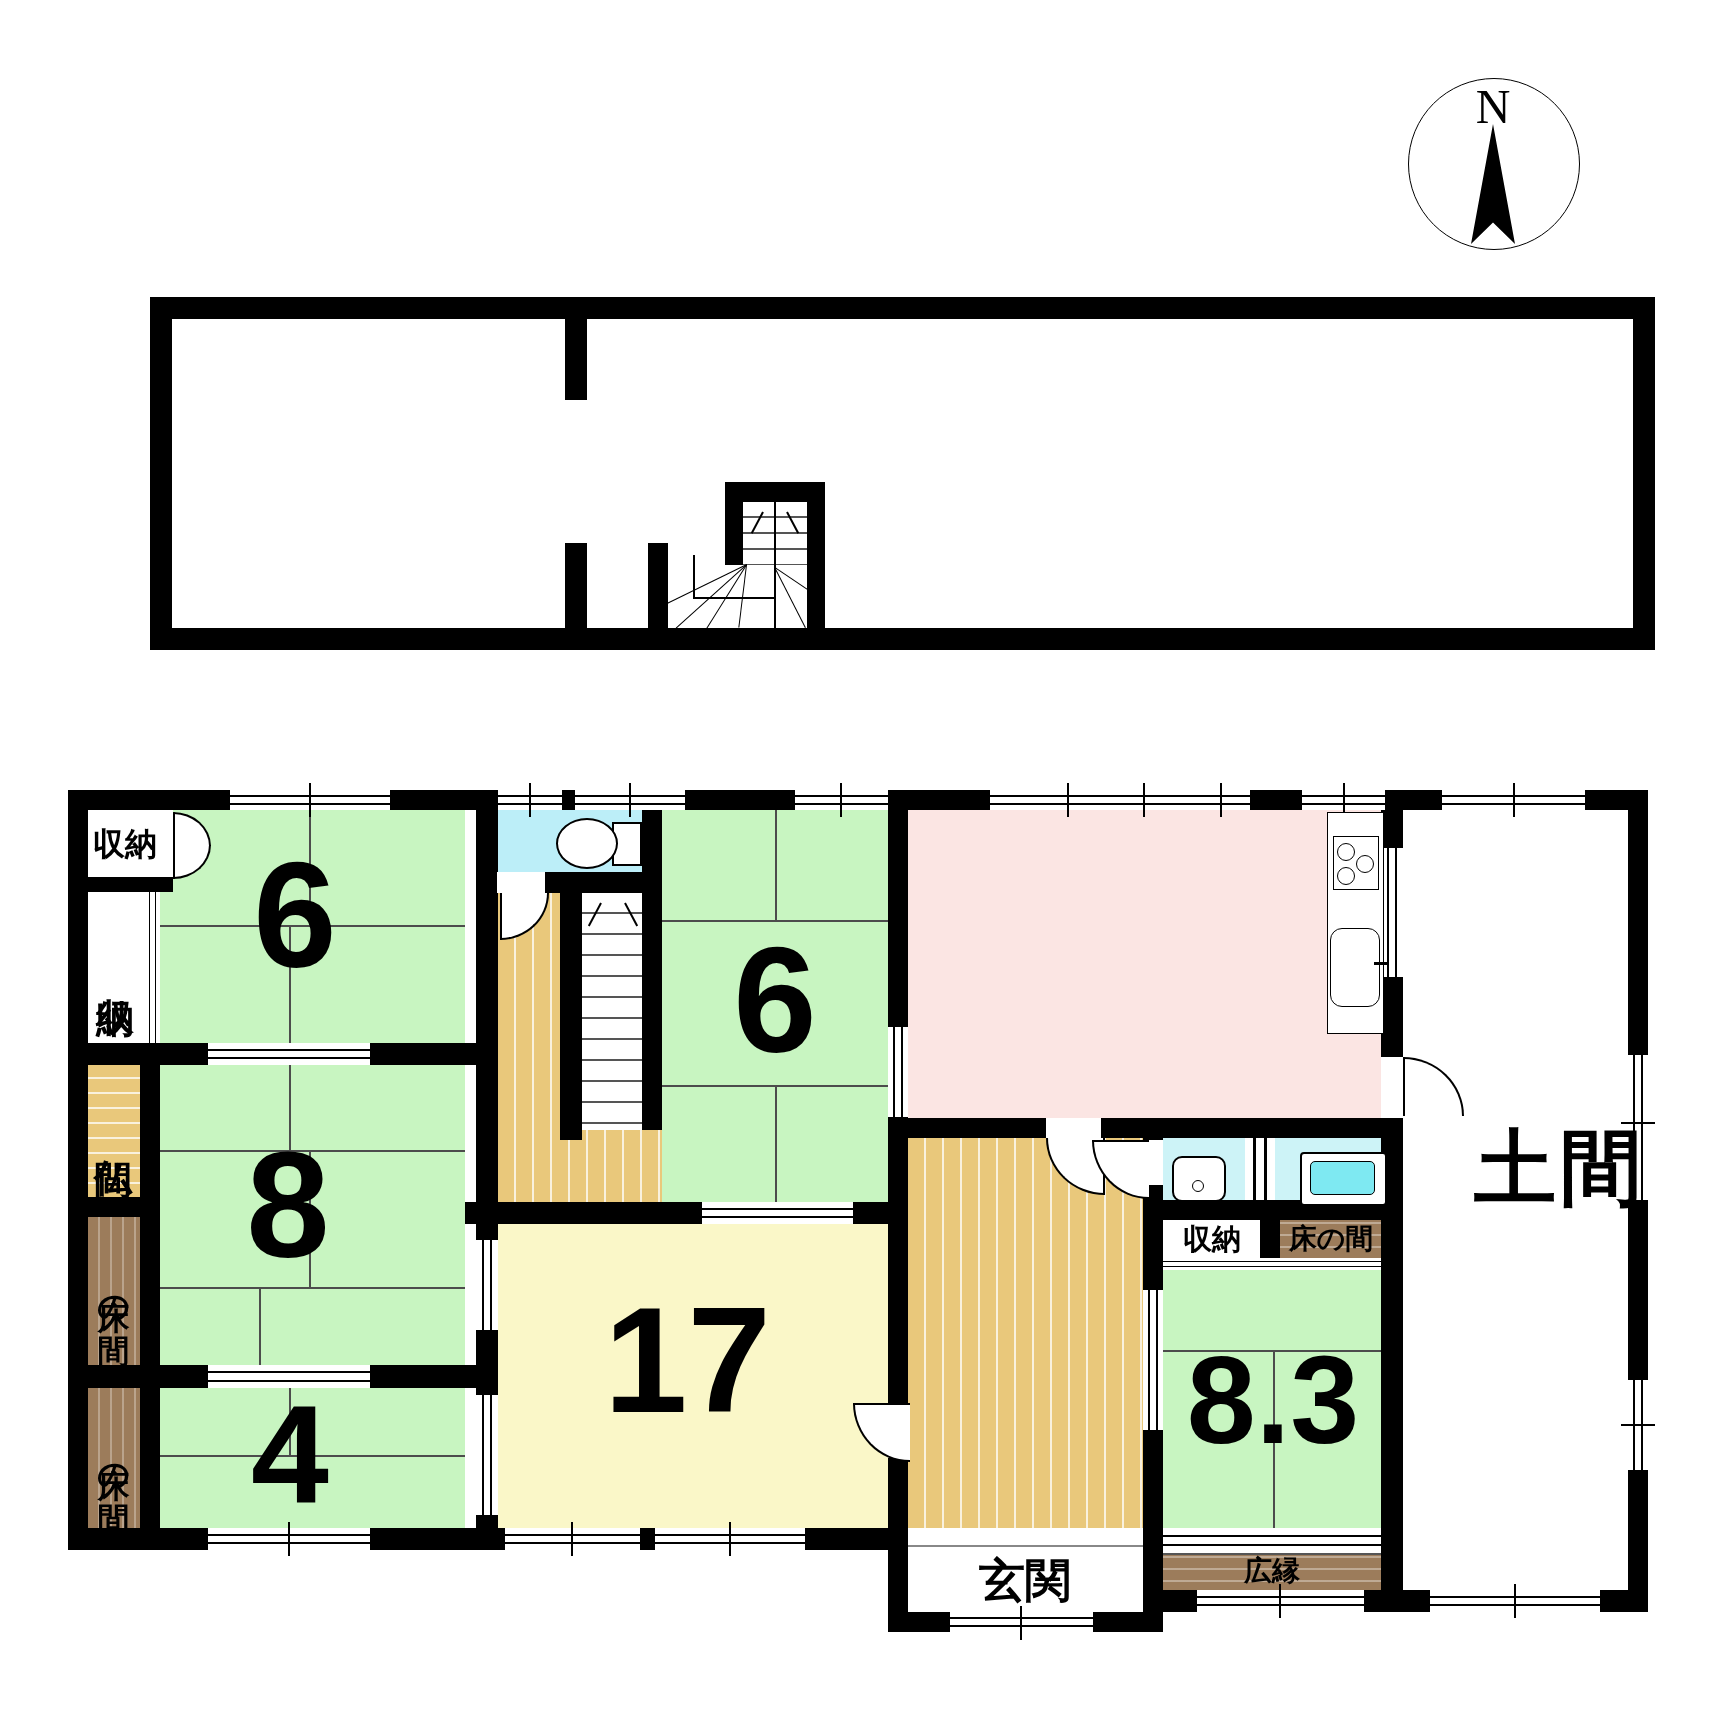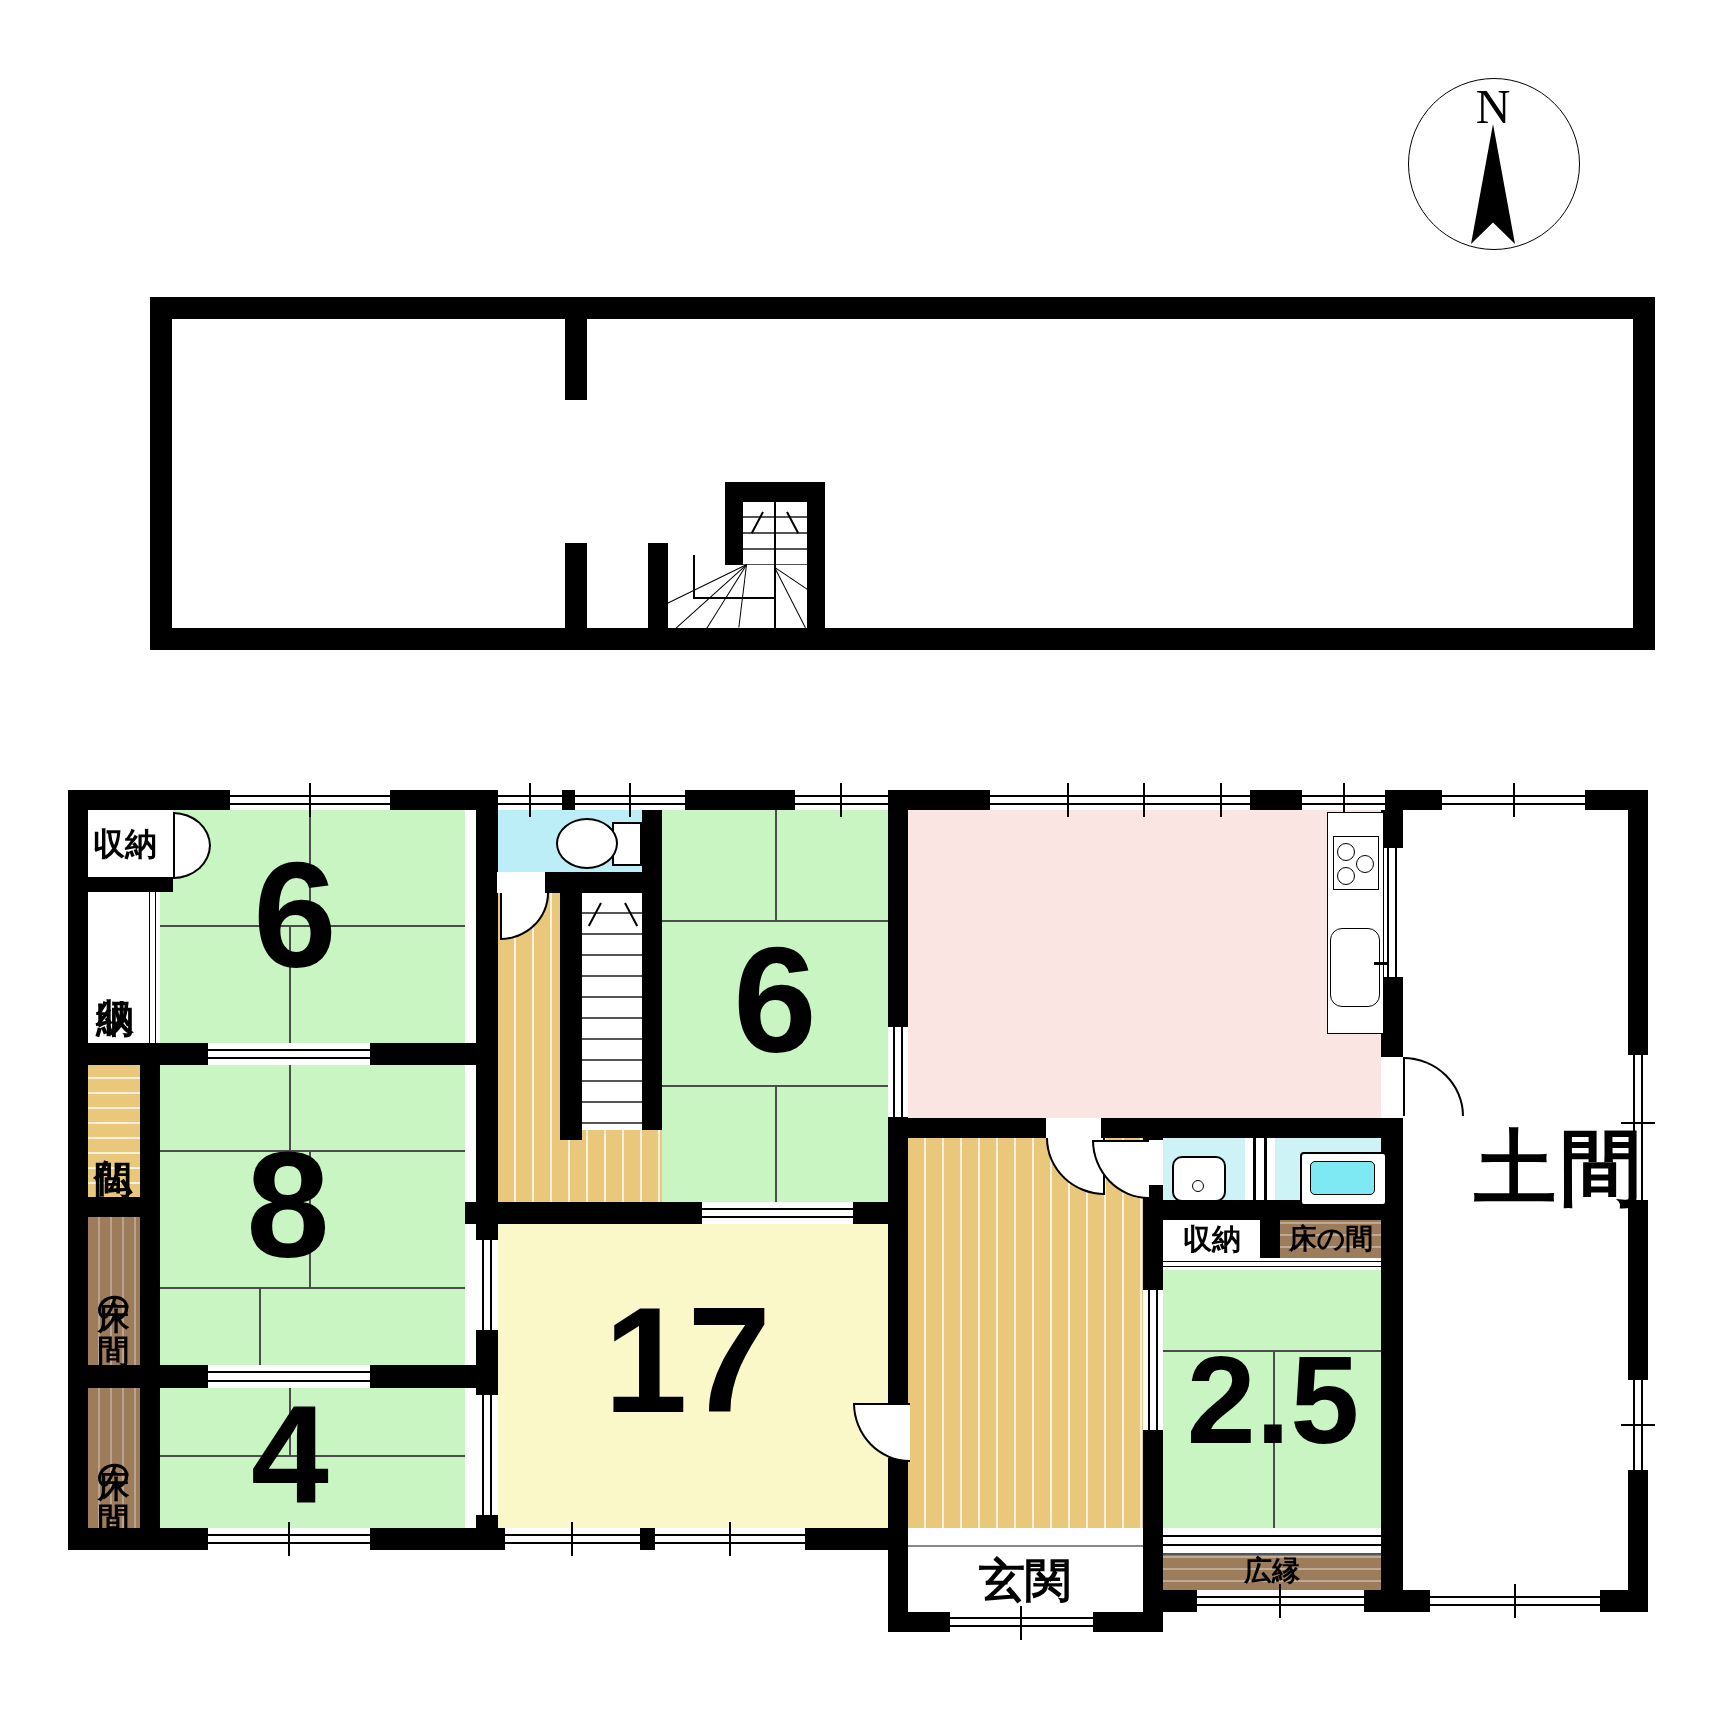--- a/index.html
+++ b/index.html
@@ -202,21 +202,21 @@
   <div class="icon" style="left:1172px;top:1156px;width:50px;height:42px;border-radius:10px;"></div>
   <div class="icon" style="left:1192px;top:1180px;width:10px;height:10px;border-width:1.5px;border-radius:50%;"></div>
   <div class="icon" style="left:1300px;top:1152px;width:83px;height:50px;border-radius:4px;"></div>
   <div class="abs" style="left:1310px;top:1161px;width:63px;height:32px;background:#7EE9F2;border:1.5px solid #000;border-radius:5px;"></div>
 
   <div class="lbl num" style="left:230px;top:830px;width:130px;height:170px;font-size:150px;">6</div>
   <div class="lbl num" style="left:223px;top:1120px;width:130px;height:170px;font-size:150px;">8</div>
   <div class="lbl num" style="left:225px;top:1380px;width:130px;height:150px;font-size:140px;">4</div>
   <div class="lbl num" style="left:710px;top:915px;width:130px;height:170px;font-size:150px;">6</div>
   <div class="lbl num" style="left:580px;top:1275px;width:215px;height:170px;font-size:150px;">17</div>
-  <div class="lbl num" style="left:1168px;top:1330px;width:210px;height:140px;font-size:124px;">2.5</div>
+  <div class="lbl num" style="left:1168px;top:1330px;width:210px;height:140px;font-size:124px;">8.3</div>
   <div class="lbl" style="left:1430px;top:1125px;width:172px;height:85px;font-size:82px;font-weight:800;letter-spacing:4px;margin-left:44px;">土間</div>
   <div class="lbl" style="left:955px;top:1556px;width:140px;height:48px;font-size:46px;font-weight:800;">玄関</div>
   <div class="lbl" style="left:89px;top:827px;width:72px;height:34px;font-size:32px;font-weight:800;">収納</div>
   <div class="lbl vtext" style="left:94px;top:925px;width:42px;height:90px;font-size:38px;font-weight:800;">収納</div>
   <div class="lbl vtext" style="left:92px;top:1085px;width:42px;height:94px;font-size:38px;font-weight:800;">仏間</div>
   <div class="lbl vtext" style="left:95px;top:1232px;width:38px;height:120px;font-size:32px;font-weight:800;letter-spacing:0;">床の間</div>
   <div class="lbl vtext" style="left:95px;top:1400px;width:38px;height:120px;font-size:32px;font-weight:800;letter-spacing:0;">床の間</div>
   <div class="lbl" style="left:1172px;top:1224px;width:80px;height:30px;font-size:29px;font-weight:800;">収納</div>
   <div class="lbl" style="left:1283px;top:1224px;width:96px;height:30px;font-size:28px;font-weight:800;">床の間</div>
   <div class="lbl" style="left:1240px;top:1556px;width:64px;height:30px;font-size:28px;font-weight:800;">広縁</div>

